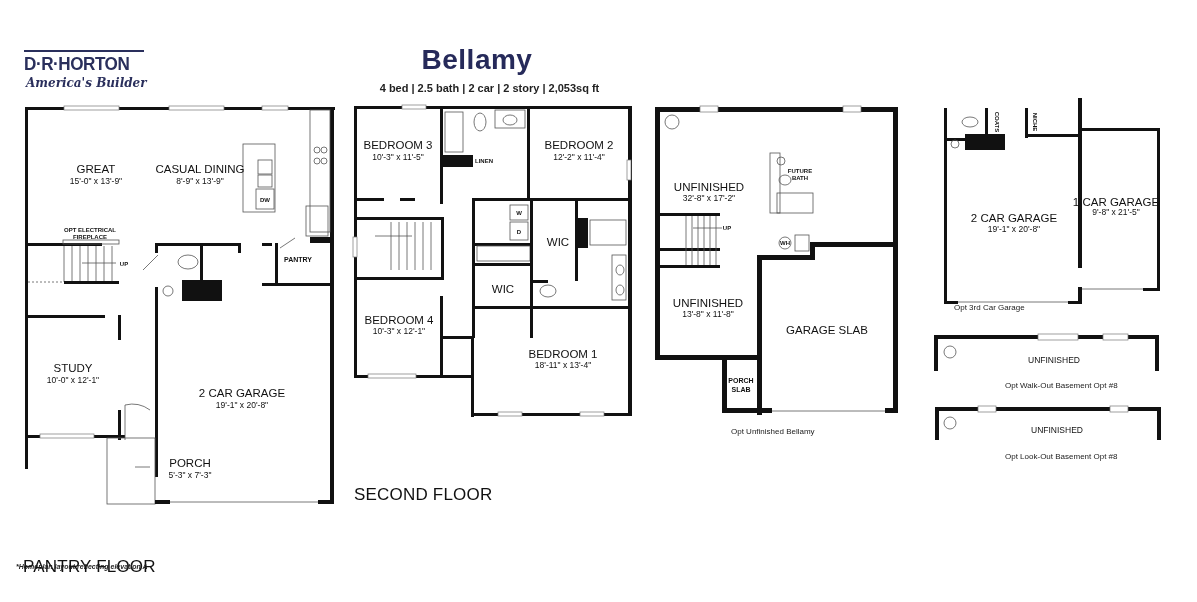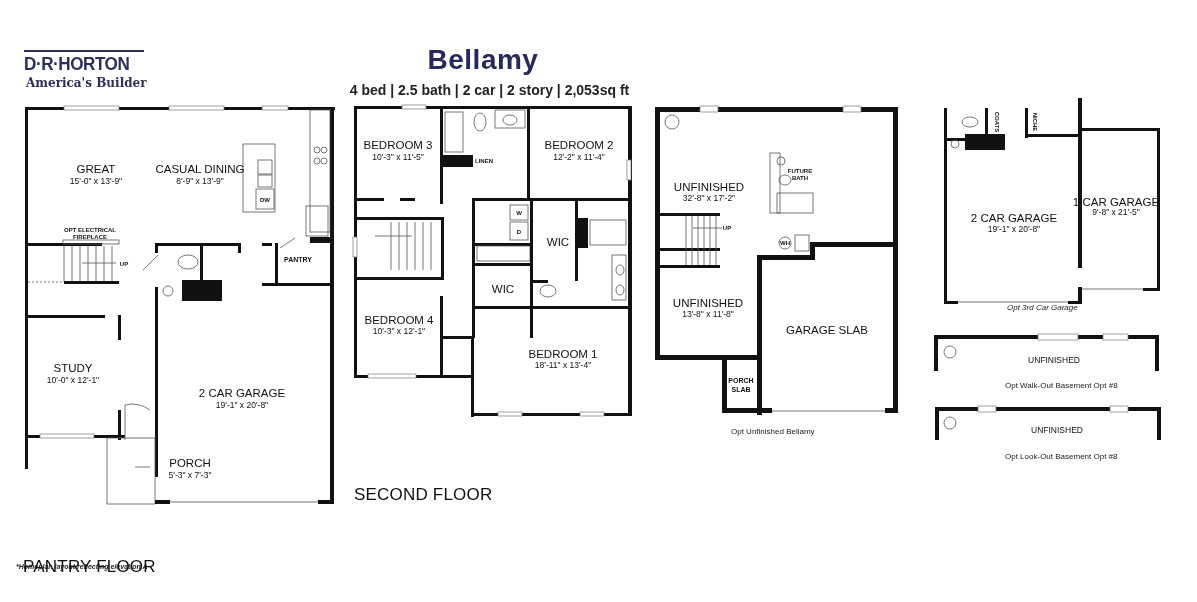--- a/index.html
+++ b/index.html
@@ -1,23 +1,23 @@
 <!DOCTYPE html>
 <html><head>
 <meta charset="utf-8">
 <style>
   html,body{margin:0;padding:0;background:#ffffff;}
   body{width:1197px;height:602px;position:relative;overflow:hidden;font-family:"Liberation Sans",sans-serif;color:#1a1a1a;}
   .abs{position:absolute;}
   .logo{left:22px;top:50px;width:130px;}
   .logo-rule{position:absolute;left:2px;top:0;width:120px;height:2px;background:#2a2f5c;}
   .logo-main{position:absolute;left:2px;top:3px;font-family:"Liberation Sans",sans-serif;font-weight:bold;font-size:19px;letter-spacing:-0.5px;color:#2a2f5c;transform:scaleX(0.9);transform-origin:left;white-space:nowrap;}
-  .logo-sub{position:absolute;left:4px;top:26px;font-family:"DejaVu Serif",serif;font-weight:bold;font-size:12px;color:#2a2f5c;white-space:nowrap;}
-  .title{left:0;width:954px;top:44px;text-align:center;font-weight:bold;font-size:28px;color:#262a5a;letter-spacing:0.5px;padding-left:6px;}
-  .subtitle{left:0;width:979px;top:82px;text-align:center;font-weight:bold;font-size:14px;color:#222;}
+  .logo-sub{position:absolute;left:4px;top:26px;font-family:"DejaVu Serif",serif;font-style:italic;font-weight:bold;font-size:12px;color:#2a2f5c;white-space:nowrap;}
+  .title{left:0;width:954px;top:44px;text-align:center;font-weight:bold;font-size:28px;color:#262a5a;letter-spacing:0.5px;}
+  .subtitle{left:0;width:979px;top:82px;text-align:center;font-weight:bold;font-size:11px;color:#222;}
   .floor-label{font-size:17px;color:#111;letter-spacing:0.2px;white-space:nowrap;margin-top:39px;}
   .caption{font-size:8px;color:#222;white-space:nowrap;}
   .footnote{left:16px;top:563px;font-size:7px;font-style:italic;font-weight:bold;color:#222;}
   svg{position:absolute;left:0;top:0;}
 </style>
 </head>
 <body>
 
 <div class="abs logo">
   <div class="logo-rule"></div>
@@ -294,16 +294,16 @@
     <rect class="win" x="978" y="406" width="18" height="6"></rect>
     <rect class="win" x="1110" y="406" width="18" height="6"></rect>
     <circle class="thin" cx="950" cy="423" r="6"></circle>
     <text class="rs" x="1057" y="433" font-size="9">UNFINISHED</text>
   </g>
 </svg>
 
 <div class="abs floor-label" style="left:23px;top:518px;">PANTRY FLOOR</div>
 <div class="abs floor-label" style="left:354px;top:446px;">SECOND FLOOR</div>
 <div class="abs caption" style="left:731px;top:427px;">Opt Unfinished Bellamy</div>
-<div class="abs caption" style="left:1007px;top:303px;font-style:italic;">Opt 3rd Car Garage</div>
+<div class="abs caption" style="left:954px;top:303px;">Opt 3rd Car Garage</div>
 <div class="abs caption" style="left:1005px;top:381px;">Opt Walk-Out Basement Opt #8</div>
 <div class="abs caption" style="left:1005px;top:452px;">Opt Look-Out Basement Opt #8</div>
 <div class="abs footnote">*Homeplan layout reflecting elevation A</div>
 
 </body></html>

